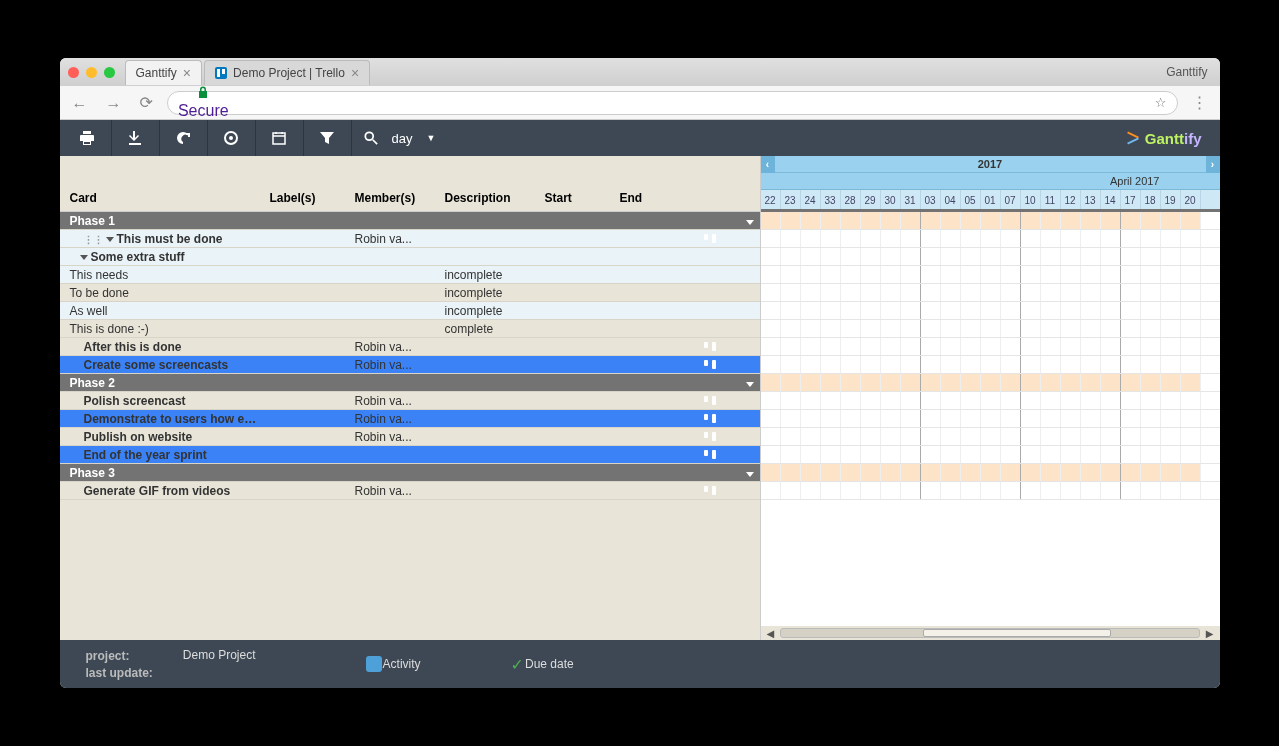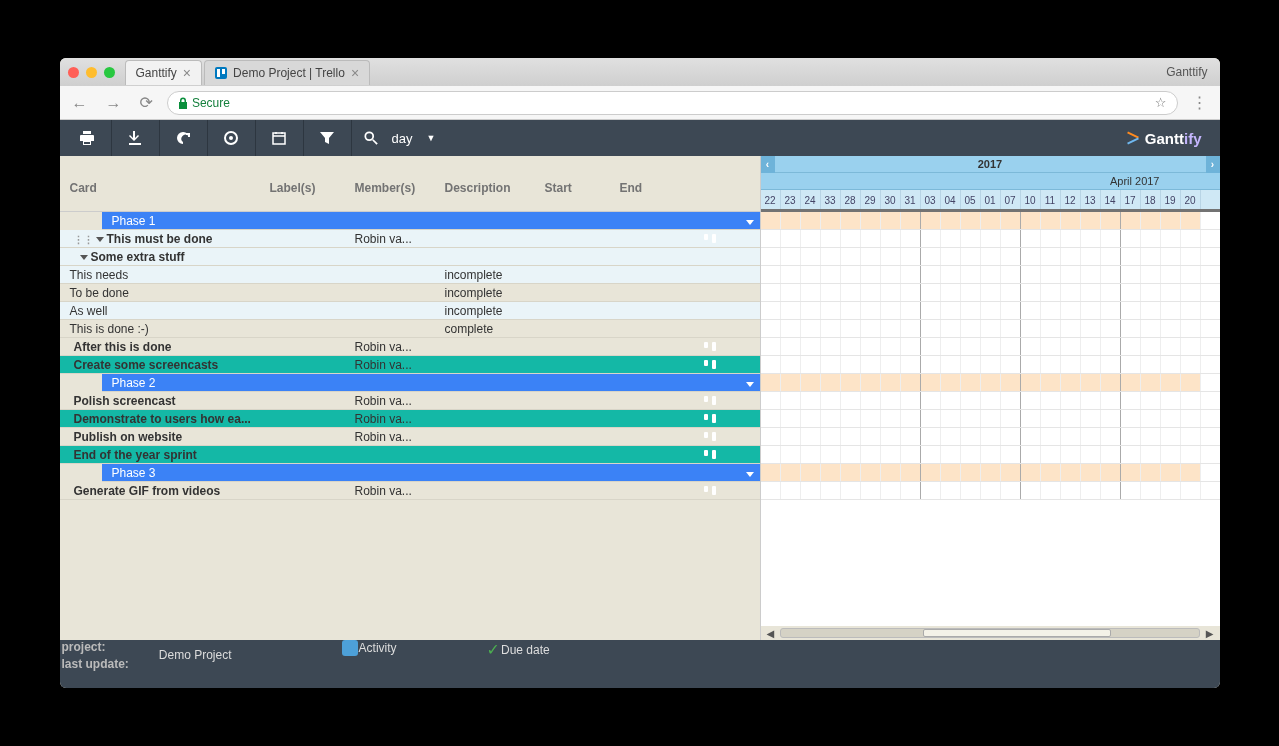--- a/index.html
+++ b/index.html
@@ -13,46 +13,46 @@
 .tab.inactive { background: #d8d8d8; }
 .winlabel { margin-left: auto; margin-right: 12px; color: #555; }
 .tabclose { color: #888; font-size: 14px; }
 .trello-ico { width: 12px; height: 12px; background: #0079bf; border-radius: 2px; position: relative; }
 .trello-ico::before, .trello-ico::after { content: ''; position: absolute; background: #fff; width: 3px; top: 2px; }
 .trello-ico::before { left: 2px; height: 8px; }
 .trello-ico::after { right: 2px; height: 5px; }
 .addrbar { background: #f6f6f6; height: 34px; display: flex; align-items: center; padding: 0 8px; gap: 10px; border-bottom: 1px solid #ccc; }
 .navbtn { color: #888; font-size: 16px; padding: 0 4px; }
 .url { flex: 1; background: #fff; border: 1px solid #ccc; border-radius: 14px; height: 24px; display: flex; align-items: center; padding: 0 10px; font-size: 13px; color: #333; gap: 6px; }
-.secure { color: #15803d; display: flex; align-items: center; gap: 4px; font-size: 12px; }
+.secure { color: #4c1d95; display: flex; align-items: center; gap: 4px; font-size: 16px; flex-direction: column; }
 .urltext .https { color: #0a8f3c; }
 .star { margin-left: auto; color: #777; }
 .toolbar { background: #3d4854; height: 36px; display: flex; align-items: center; padding: 0 4px; }
 .tbtn { width: 48px; height: 36px; display: flex; align-items: center; justify-content: center; color: #fff; border-right: 1px solid #2d3640; cursor: pointer; }
 .tbtn svg { fill: #fff; }
 .zoomctl { display: flex; align-items: center; gap: 14px; color: #ffffff; padding: 0 12px; font-size: 13px; }
 .brand { margin-left: auto; padding: 0 14px; display: flex; align-items: center; gap: 4px; font-weight: 600; font-size: 15px; }
-.brand .g1 { color: #ffffff; } .brand .g2 { color: #c4b5fd; }
+.brand .g1 { color: #bef264; } .brand .g2 { color: #c4b5fd; }
 .brand-icon { width: 14px; height: 14px; position: relative; }
 .brand-icon::before { content:''; position:absolute; width:12px; height:2px; background:#ff8a1e; top:3px; transform:rotate(25deg); }
 .brand-icon::after { content:''; position:absolute; width:12px; height:2px; background:#6fb8f0; top:9px; transform:rotate(-25deg); }
 .content { flex: 1; display: flex; overflow: hidden; }
 .left { width: 700px; display: flex; flex-direction: column; }
 .right { flex: 1; display: flex; flex-direction: column; border-left: 1px solid #ccc; }
-.colhead { height: 56px; display: flex; align-items: flex-end; padding-bottom: 16px; font-size: 12px; font-weight: 600; color: #737373; border-bottom: 1px solid #ccc; }
+.colhead { height: 56px; display: flex; align-items: flex-end; padding-bottom: 6px; font-size: 12px; font-weight: 600; color: #000000; border-bottom: 1px solid #ccc; }
 .ch { padding-left: 10px; }
 .c-card { width: 200px; } .c-label { width: 85px; } .c-member { width: 90px; } .c-desc { width: 100px; } .c-start { width: 75px; } .c-end { width: 90px; } .c-ico { width: 40px; }
 .rows { flex: 1; overflow: auto; font-size: 12px; color: #333; }
 .row { height: 18px; display: flex; align-items: center; border-bottom: 1px solid #d8d5c8; }
-.row.phase { background: #3b82f6; color: #fff; font-weight: 400; margin-left: 42px; }
-.row.alt { background: #14b8a6; }
+.row.phase { background: #737373; color: #fff; font-weight: 700; }
+.row.alt { background: #3b82f6; }
 .row.lite { background: #eaf4f8; }
 .cell { padding-left: 10px; white-space: nowrap; overflow: hidden; text-overflow: ellipsis; }
 .row.phase .cell.c-card { padding-left: 10px; }
-.indent1 { padding-left: 14px; font-weight: 600; }
+.indent1 { padding-left: 24px; font-weight: 600; }
 .indent2 { padding-left: 20px; font-weight: 600; }
 .indent3 { }
 .caret { display: inline-block; width: 0; height: 0; border-left: 4px solid transparent; border-right: 4px solid transparent; border-top: 5px solid #555; margin-right: 3px; vertical-align: middle; }
 .row.phase .caret-wrap { margin-left: auto; padding-right: 6px; }
 .row.phase .caret-ph { display: inline-block; width: 0; height: 0; border-left: 4px solid transparent; border-right: 4px solid transparent; border-top: 5px solid #fff; }
 .drag { color: #999; font-size: 10px; margin-right: 2px; }
 .tcard { width: 14px; height: 14px; background: #277ab8; border-radius: 2px; position: relative; margin-left: auto; margin-right: 10px; }
 .tcard::before, .tcard::after { content:''; position:absolute; background:#fff; width:4px; top:2px; border-radius:1px; }
 .tcard::before { left:2px; height:9px; } .tcard::after { right:2px; height:6px; }
 .timeline-head { background: #9ad1ee; color: #333; font-size: 11px; }
@@ -65,21 +65,21 @@
 .dcell { width: 20px; text-align: center; font-size: 10px; color: #446; border-right: 1px solid #b8d4e5; line-height: 22px; }
 .grid { flex: 1; position: relative; background: #fff; }
 .grow { height: 18px; display: flex; border-bottom: 1px solid #e5e5e5; }
 .grow .gc { width: 20px; border-right: 1px solid #eee; }
 .grow.phase .gc { background: #fde4c8; }
 .grow .gc.mborder { border-right: 1px solid #aaa; }
 .hscroll { height: 14px; background: #e8e5d8; display: flex; align-items: center; padding: 0 4px; }
 .sarrow { font-size: 10px; color: #555; padding: 0 2px; cursor: pointer; }
 .strack { flex: 1; background: #d5d2c5; height: 10px; border: 1px solid #bbb; border-radius: 3px; position: relative; margin: 0 4px; }
 .sthumb { position: absolute; left: 34%; width: 45%; height: 8px; background: #f4f2e8; border: 1px solid #aaa; border-radius: 2px; }
-.footer { background: #3d4854; color: #ddd; height: 48px; display: flex; align-items: flex-start; padding: 0 2px; font-size: 12px; gap: 30px; }
+.footer { background: #3d4854; color: #ddd; height: 48px; display: flex; align-items: center; padding: 0 26px; font-size: 12px; gap: 30px; }
 .fcol { display: flex; flex-direction: column; gap: 3px; }
 .flbl { font-weight: 600; color: #bbb; }
 .legend { display: flex; align-items: center; gap: 1px; }
 .lbox { width: 16px; height: 16px; border-radius: 3px; }
 .lbox.act { background: #4da0d8; }
 .check { color: #4caf50; font-size: 16px; }
 </style>
 </head>
 <body>
 

